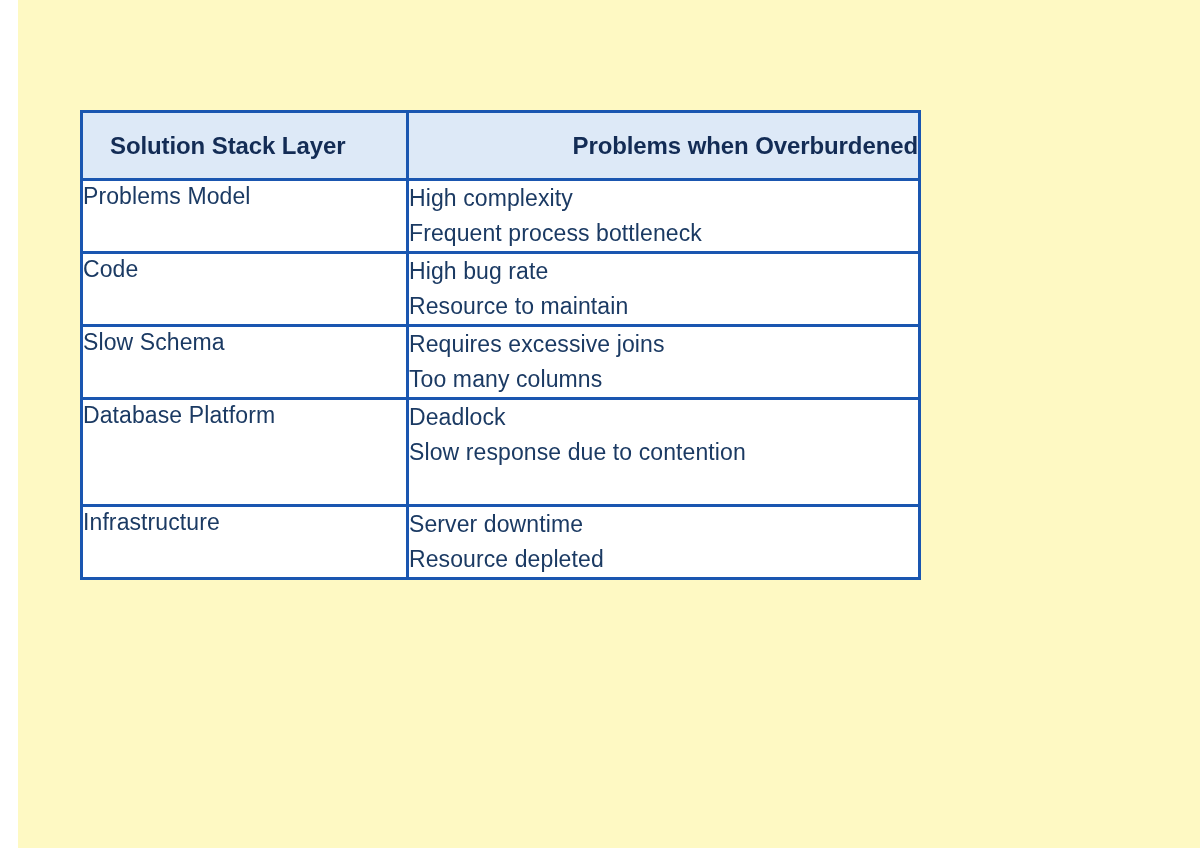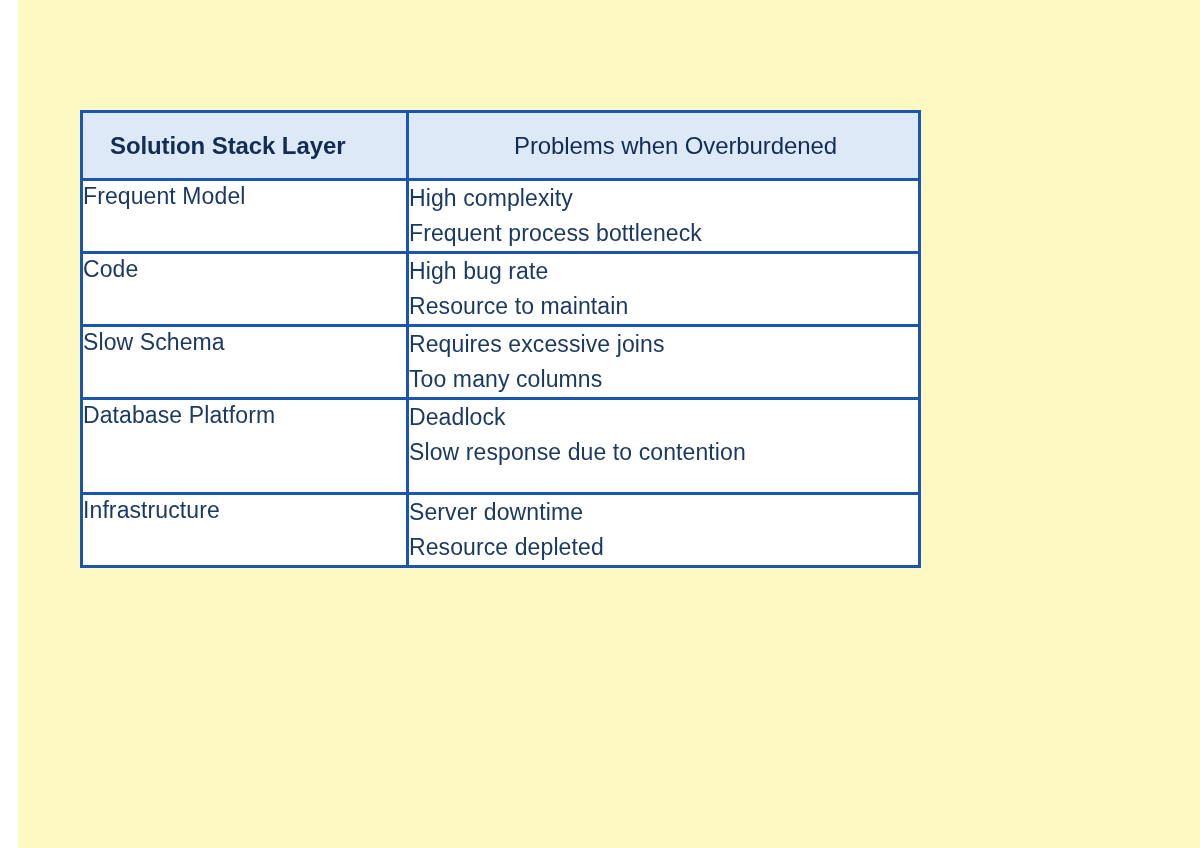--- a/index.html
+++ b/index.html
@@ -57,25 +57,25 @@
     font-size: 24px;
     font-weight: bold;
     color: #132c55;
     letter-spacing: -0.1px;
     padding: 0 0 0 27px;
     text-align: left;
   }
   .head-problem-text {
     display: block;
     font-size: 24px;
-    font-weight: normal;
+    font-weight: bold;
     color: #132c55;
     letter-spacing: -0.1px;
     padding: 0 0 0 24px;
-    text-align: center;
+    text-align: right;
   }
 
   
   .stack-table tbody td {
     border-top: 3px solid #1a56b0;
     border-right: 3px solid #1a56b0;
     padding: 0;
     vertical-align: top;
     background: #ffffff;
   }
@@ -104,21 +104,21 @@
     letter-spacing: 0.1px;
   }
 
   .cell-problem .problem-line {
     display: block;
     white-space: nowrap;
   }
 
   
   .stack-table tbody tr.row-tall .cell-layer { padding-bottom: 25px; }
-  .stack-table tbody tr.row-tall .cell-problem { padding-bottom: 22px; }
+  .stack-table tbody tr.row-tall .cell-problem { padding-bottom: 34px; }
 </style>
 </head>
 <body>
 
 <div class="canvas">
 
   <table class="stack-table">
     <colgroup>
       <col class="col-layer">
       <col class="col-problem">
@@ -131,21 +131,21 @@
         </th>
         <th>
           <span class="head-problem-text">Problems when Overburdened</span>
         </th>
       </tr>
     </thead>
 
     <tbody>
 
       <tr class="row-standard">
-        <td class="cell-layer">Frequent Model</td>
+        <td class="cell-layer">Problems Model</td>
         <td class="cell-problem">
           <span class="problem-line">High complexity</span>
           <span class="problem-line">Frequent process bottleneck</span>
         </td>
       </tr>
 
       <tr class="row-standard">
         <td class="cell-layer">Code</td>
         <td class="cell-problem">
           <span class="problem-line">High bug rate</span>

